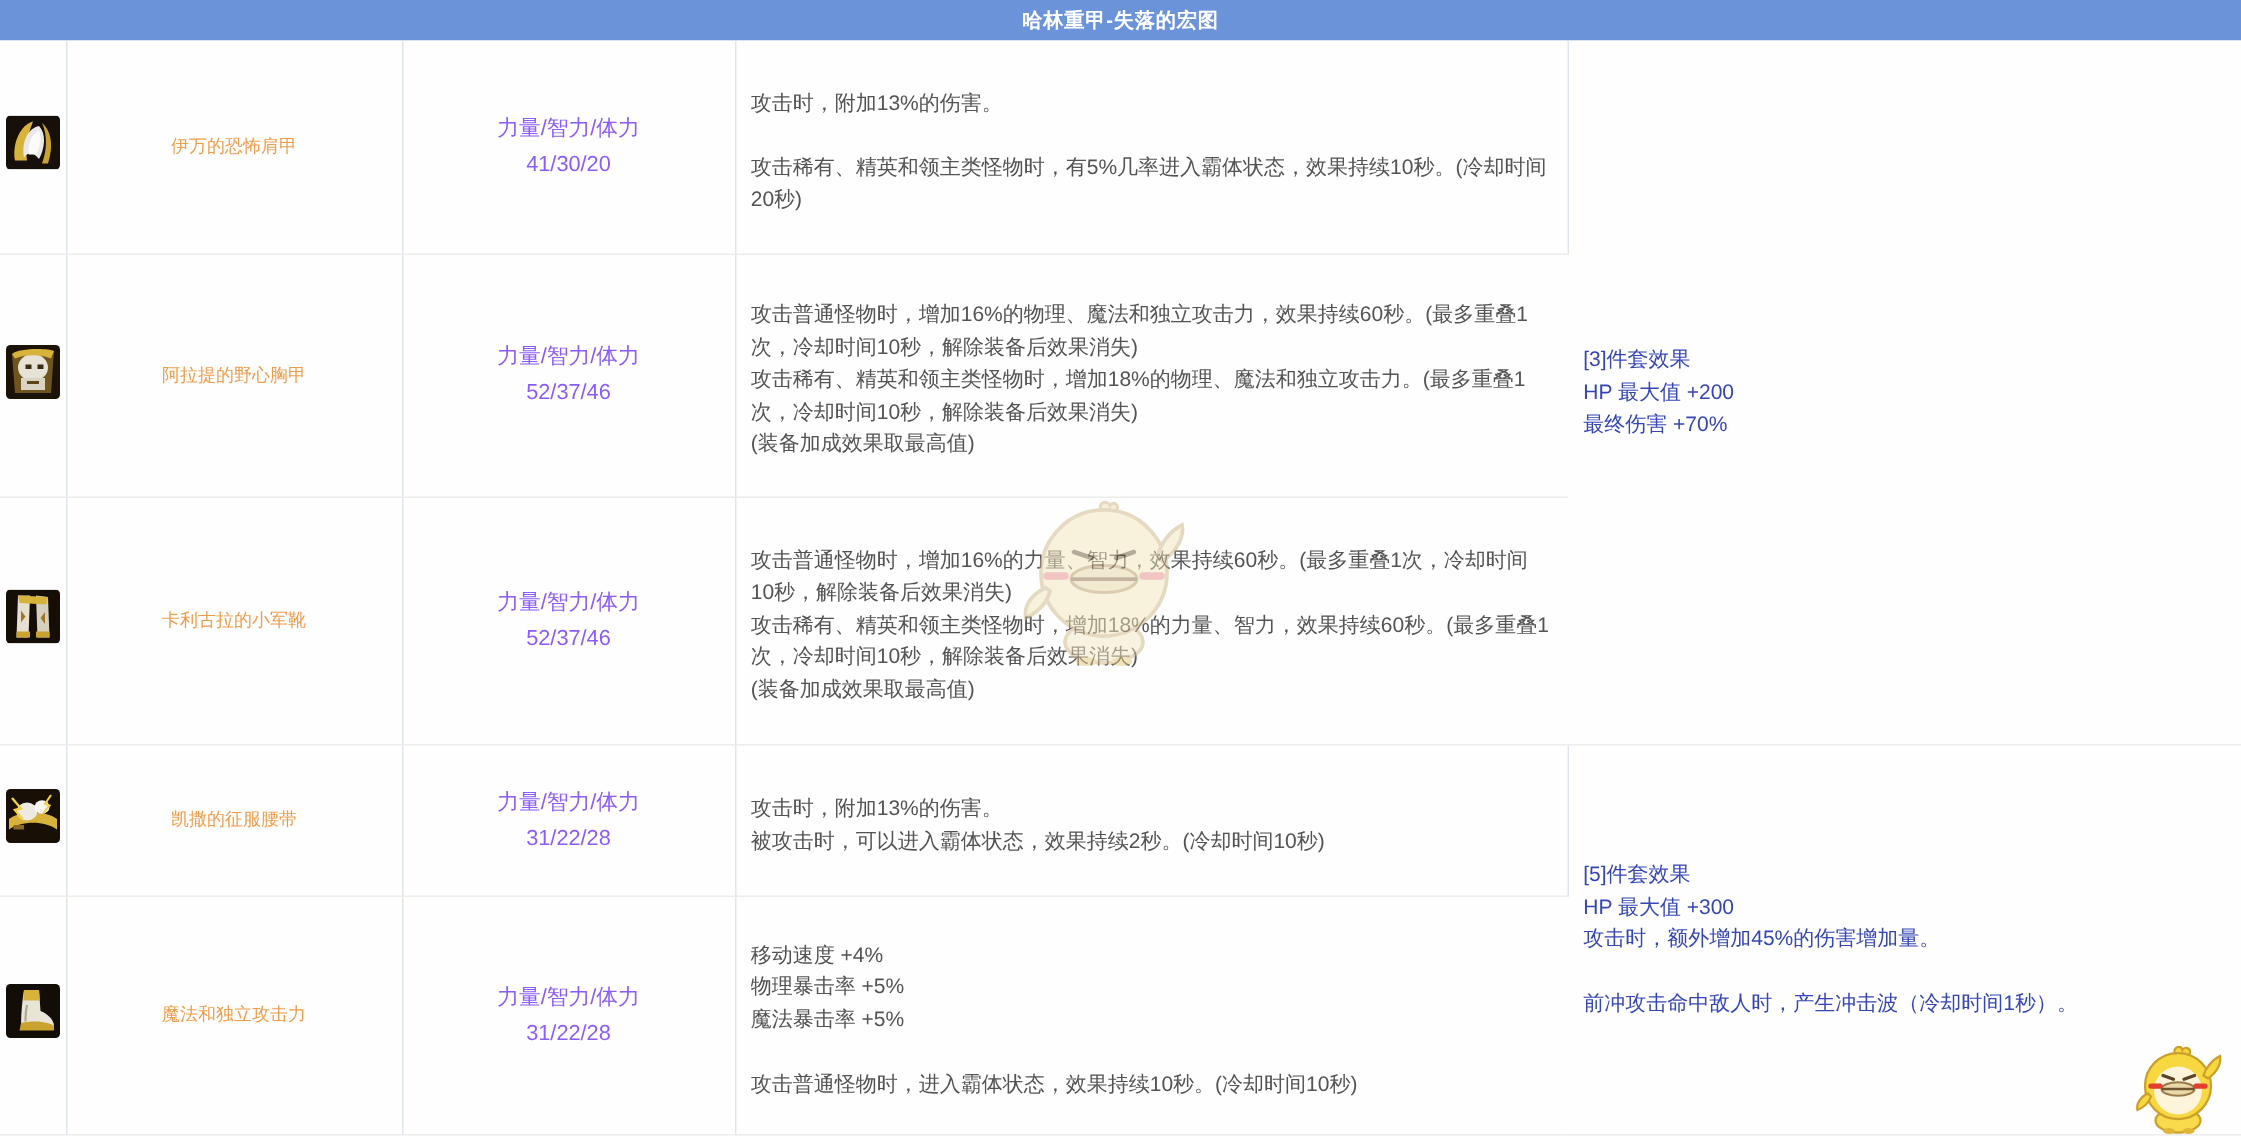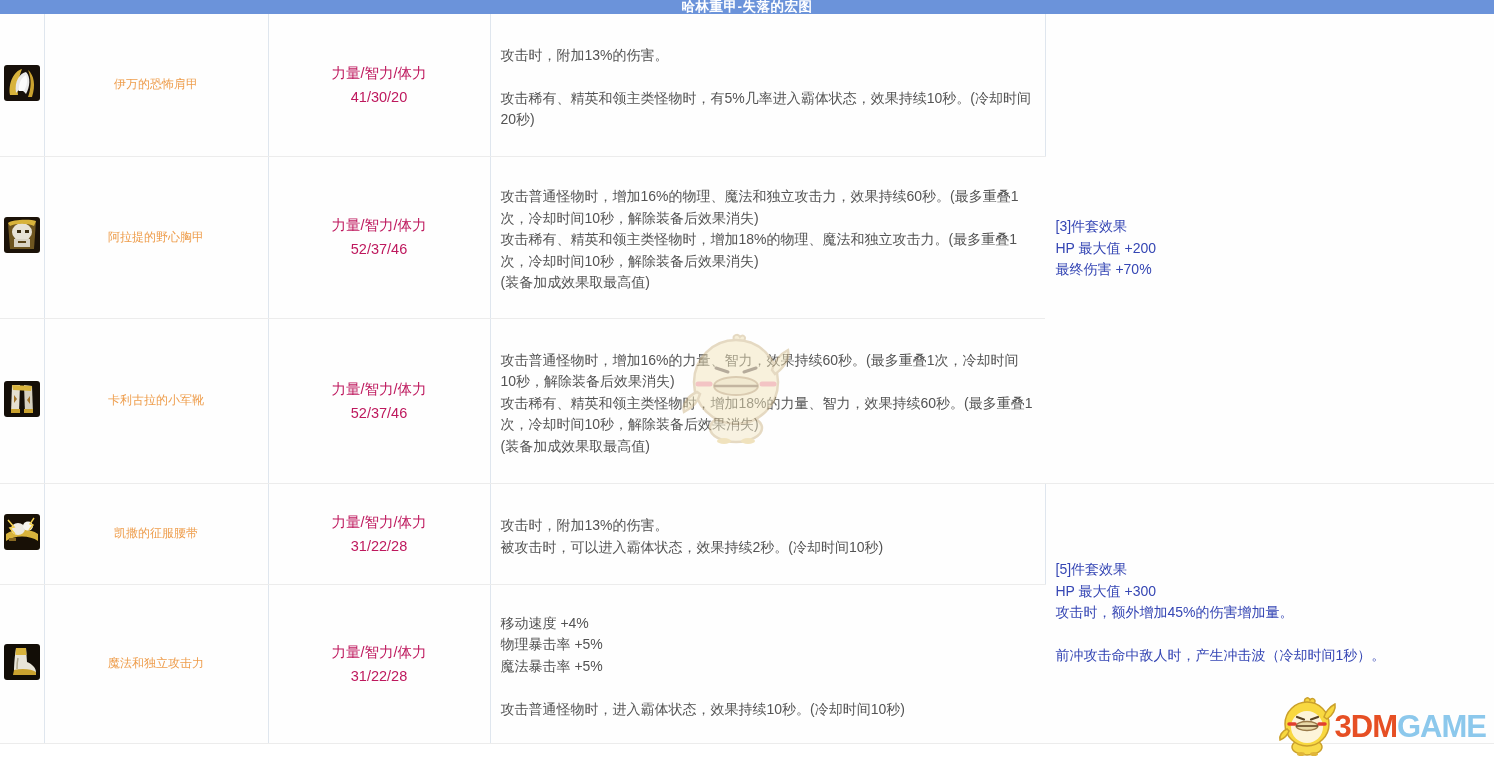--- a/index.html
+++ b/index.html
@@ -3,21 +3,21 @@
 <meta charset="utf-8">
 <style>
   * { margin: 0; padding: 0; box-sizing: border-box; }
   html, body { background: #ffffff; }
   body {
     width: 1494px; height: 759px;
     position: relative; overflow: hidden;
     font-family: "Liberation Sans", "DejaVu Sans", sans-serif;
   }
   .title-bar {
-    width: 1494px; height: 14px;
+    width: 1494px; height: 27px;
     background: #6b93da;
     color: #ffffff; font-size: 13.5px; font-weight: bold;
     display: flex; align-items: center; justify-content: center;
     letter-spacing: 0.5px;
   }
   table.equip {
     width: 1494px; border-collapse: collapse; table-layout: fixed;
   }
   table.equip td {
     border-right: 1px solid #dfe6ee;
@@ -38,21 +38,21 @@
   tr.r5 td { height: 159px; }
   .icon-cell { text-align: center; }
   .icon-box {
     width: 36px; height: 36px; display: inline-block;
     border-radius: 3px; overflow: hidden;
   }
   .name-cell {
     text-align: center; color: #ee9d4c; font-size: 12px;
   }
   .stats-cell {
-    text-align: center; color: #be185d; font-size: 14.5px; line-height: 24px;
+    text-align: center; color: #8b5cf6; font-size: 14.5px; line-height: 24px;
   }
   .desc-cell {
     vertical-align: top; text-align: left;
     color: #535353; font-size: 14px; line-height: 21.5px;
     padding: 12px 12px 6px 10px;
     white-space: pre-line;
   }
   .set-cell {
     vertical-align: middle; text-align: left;
     color: #3546b4; font-size: 14px; line-height: 21.5px;
@@ -230,14 +230,13 @@
       <path d="M20 20 l7 2.5" stroke="#5a4424" stroke-width="2.2" stroke-linecap="round"></path>
       <path d="M41 20 l-7 2.5" stroke="#5a4424" stroke-width="2.2" stroke-linecap="round"></path>
       <ellipse cx="30" cy="29" rx="11" ry="4.5" fill="#e9d9a8" stroke="#9a7a4a" stroke-width="1.3"></ellipse>
       <path d="M19 29 h22" stroke="#6f5430" stroke-width="1.8"></path>
       <path d="M12 27 h6" stroke="#e23f2f" stroke-width="3.5" stroke-linecap="round"></path>
       <path d="M42 27 h6" stroke="#e23f2f" stroke-width="3.5" stroke-linecap="round"></path>
       <ellipse cx="24" cy="57" rx="4" ry="2" fill="#e0b53a"></ellipse>
       <ellipse cx="37" cy="57" rx="4" ry="2" fill="#e0b53a"></ellipse>
     </svg>
   </span>
-  <span class="logo-text"><span class="p1">3DM</span><span class="p2">GAME</span></span>
 </div>
 
 </body></html>

